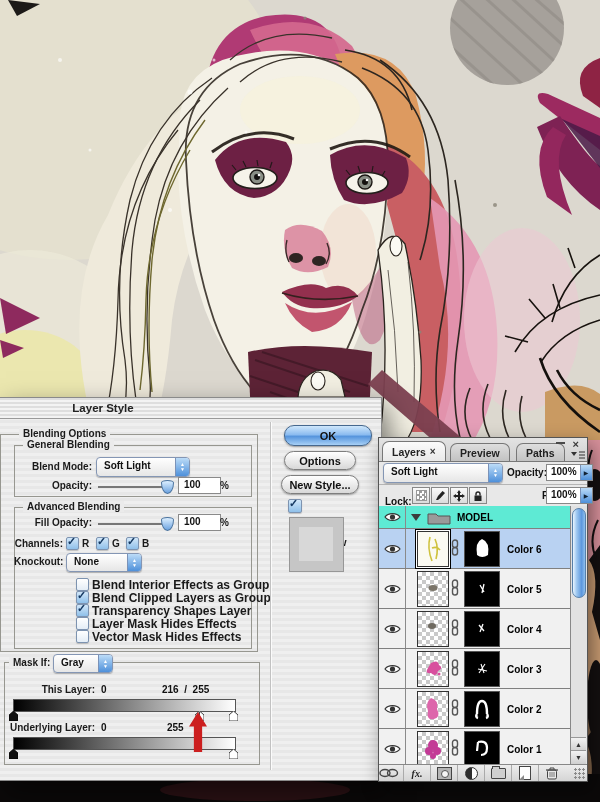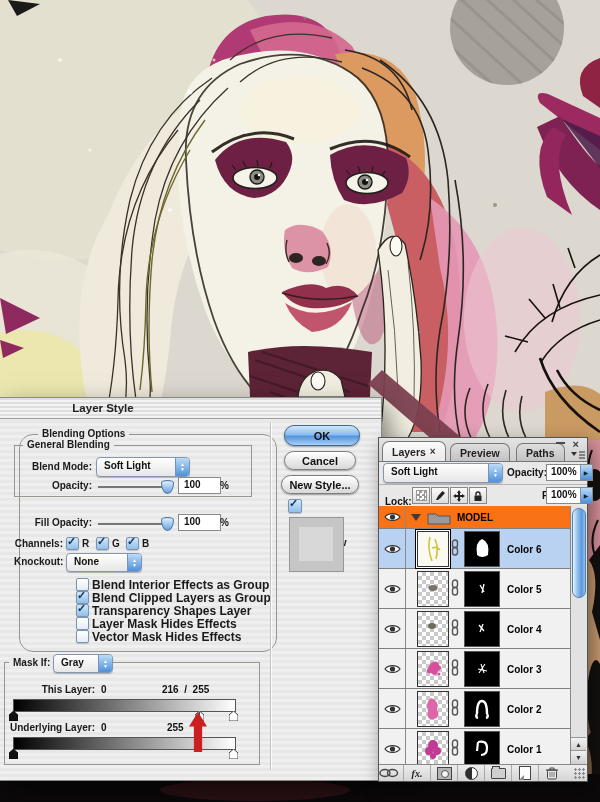--- a/index.html
+++ b/index.html
@@ -71,21 +71,21 @@
   .numbox .nb-val{padding:1px 3px 0 4px;font-size:10px;font-weight:bold;}
   .numbox .nb-arrow{width:11px;background:linear-gradient(var(--aqua-hi,#bcdcf8),var(--aqua-lo,#4e90da));
     border-left:1px solid #7a92b8;color:#123;font-size:6px;display:flex;align-items:center;justify-content:center;}
   .lockbtns{position:absolute;display:flex;}
   .lockbtn{width:16px;height:15px;border:1px solid #888;margin-right:1px;background:linear-gradient(#fafafa,#dcdcdc);
     display:flex;align-items:center;justify-content:center;}
   .checker10{width:9px;height:9px;border:1px solid #999;
     background:conic-gradient(#9a9a9a 0 25%,#fff 0 50%,#9a9a9a 0 75%,#fff 0);background-size:5px 5px;}
   .list{position:absolute;left:0;top:68px;width:192px;bottom:17px;background:#efefef;overflow:hidden;}
   .lrow{position:relative;border-bottom:1px solid #808080;background:#f1f1f1;}
-  .lrow.folder{height:22px;background:#f97316;}
+  .lrow.folder{height:22px;background:#5eead4;}
   .lrow.layer{height:39px;}
   .lrow.layer.on{background:var(--selection-blue,#b9d2f2);}
   .eyecell{position:absolute;left:0;top:0;bottom:0;width:26px;border-right:1px solid #8a8a8a;
     display:flex;align-items:center;justify-content:center;}
   .tri{position:absolute;left:32px;top:8px;width:0;height:0;border-left:5px solid transparent;
     border-right:5px solid transparent;border-top:7px solid #3c3c3c;}
   .thumb{position:absolute;left:38px;top:2px;width:30px;height:34px;border:1px solid #333;
     background:conic-gradient(#c9c9c9 0 25%,#fff 0 50%,#c9c9c9 0 75%,#fff 0);background-size:8px 8px;}
   .thumb.sel{box-shadow:0 0 0 1px #fff,0 0 0 2px #000;}
   .thumb.paper{background:#fbfaf2;}
@@ -266,21 +266,21 @@
         <circle cx="495" cy="205" r="2"></circle>
         <circle cx="420" cy="332" r="1.5"></circle>
     </g>
   </svg>
 
   <div class="dialog">
     <div class="titlebar">
       <span class="title">Layer Style</span>
     </div>
 
-    <div class="grp" style="left:19px;top:36px;width:256px;height:216px;border-radius:14px;">
+    <div class="grp" style="left:0;top:36px;width:256px;height:216px;">
       <span class="legend" style="left:18px;">Blending Options</span>
     </div>
 
     <div class="grp" style="left:14px;top:47px;width:236px;height:50px;">
       <span class="legend" style="left:8px;">General Blending</span>
     </div>
     <span class="lbl r" style="left:20px;top:63px;width:72px;">Blend Mode:</span>
     <div class="aqua-select" style="left:96px;top:59px;width:92px;height:18px;">
       <span class="sel-text">Soft Light</span>
       <span class="stepper">
@@ -288,20 +288,23 @@
           <i>▼</i>
         </span>
     </div>
     <span class="lbl r" style="left:20px;top:82px;width:72px;">Opacity:</span>
     <div class="slider" style="left:98px;top:88px;width:72px;">
         <span class="knob"></span>
       </div>
     <div class="valbox" style="left:178px;top:79px;">100</div>
     <span class="lbl" style="left:220px;top:82px;">%</span>
 
+    <div class="grp" style="left:14px;top:109px;width:236px;height:140px;">
+      <span class="legend" style="left:8px;">Advanced Blending</span>
+    </div>
     <span class="lbl r" style="left:20px;top:119px;width:72px;">Fill Opacity:</span>
     <div class="slider" style="left:98px;top:125px;width:72px;">
         <span class="knob"></span>
       </div>
     <div class="valbox" style="left:178px;top:116px;">100</div>
     <span class="lbl" style="left:220px;top:119px;">%</span>
 
     <span class="lbl r" style="left:14px;top:140px;width:49px;">Channels:</span>
     <span class="cb on" style="left:66px;top:139px;"></span>
     <span class="lbl" style="left:82px;top:140px;">R</span>
@@ -361,22 +364,22 @@
           <path d="M4.5 0 L9 4 V10 H0 V4 Z" fill="#111" stroke="#000" stroke-width=".7"></path>
         </svg>
       <svg class="mk" style="left:224px;top:86px;" width="9" height="10">
           <path d="M4.5 0 L9 4 V10 H0 V4 Z" fill="#fff" stroke="#444" stroke-width="1"></path>
         </svg>
       <div class="arrow-up" style="left:184px;top:49px;"></div>
     </div>
 
     <div class="groove" style="left:270px;top:24px;height:348px;"></div>
 
-    <button class="pill ok" style="left:284px;top:27px;width:76px;height:21px;">OK</button>
-    <button class="pill" style="left:284px;top:53px;width:72px;height:19px;">Cancel</button>
+    <button class="pill ok" style="left:284px;top:27px;width:88px;height:21px;">OK</button>
+    <button class="pill" style="left:284px;top:53px;width:72px;height:19px;">Options</button>
     <button class="pill" style="left:281px;top:77px;width:78px;height:19px;">New Style...</button>
     <span class="cb on" style="left:288px;top:101px;width:12px;height:12px;"></span>
     <span class="lbl" style="left:305px;top:102px;font-size:11px;margin-top:36px;">Preview</span>
     <div class="swatch" style="left:289px;top:119px;"></div>
   </div>
 
   <div class="panel">
     <div class="tabbar">
       <div class="tab active" style="left:3px;">
         <span>Layers</span>

